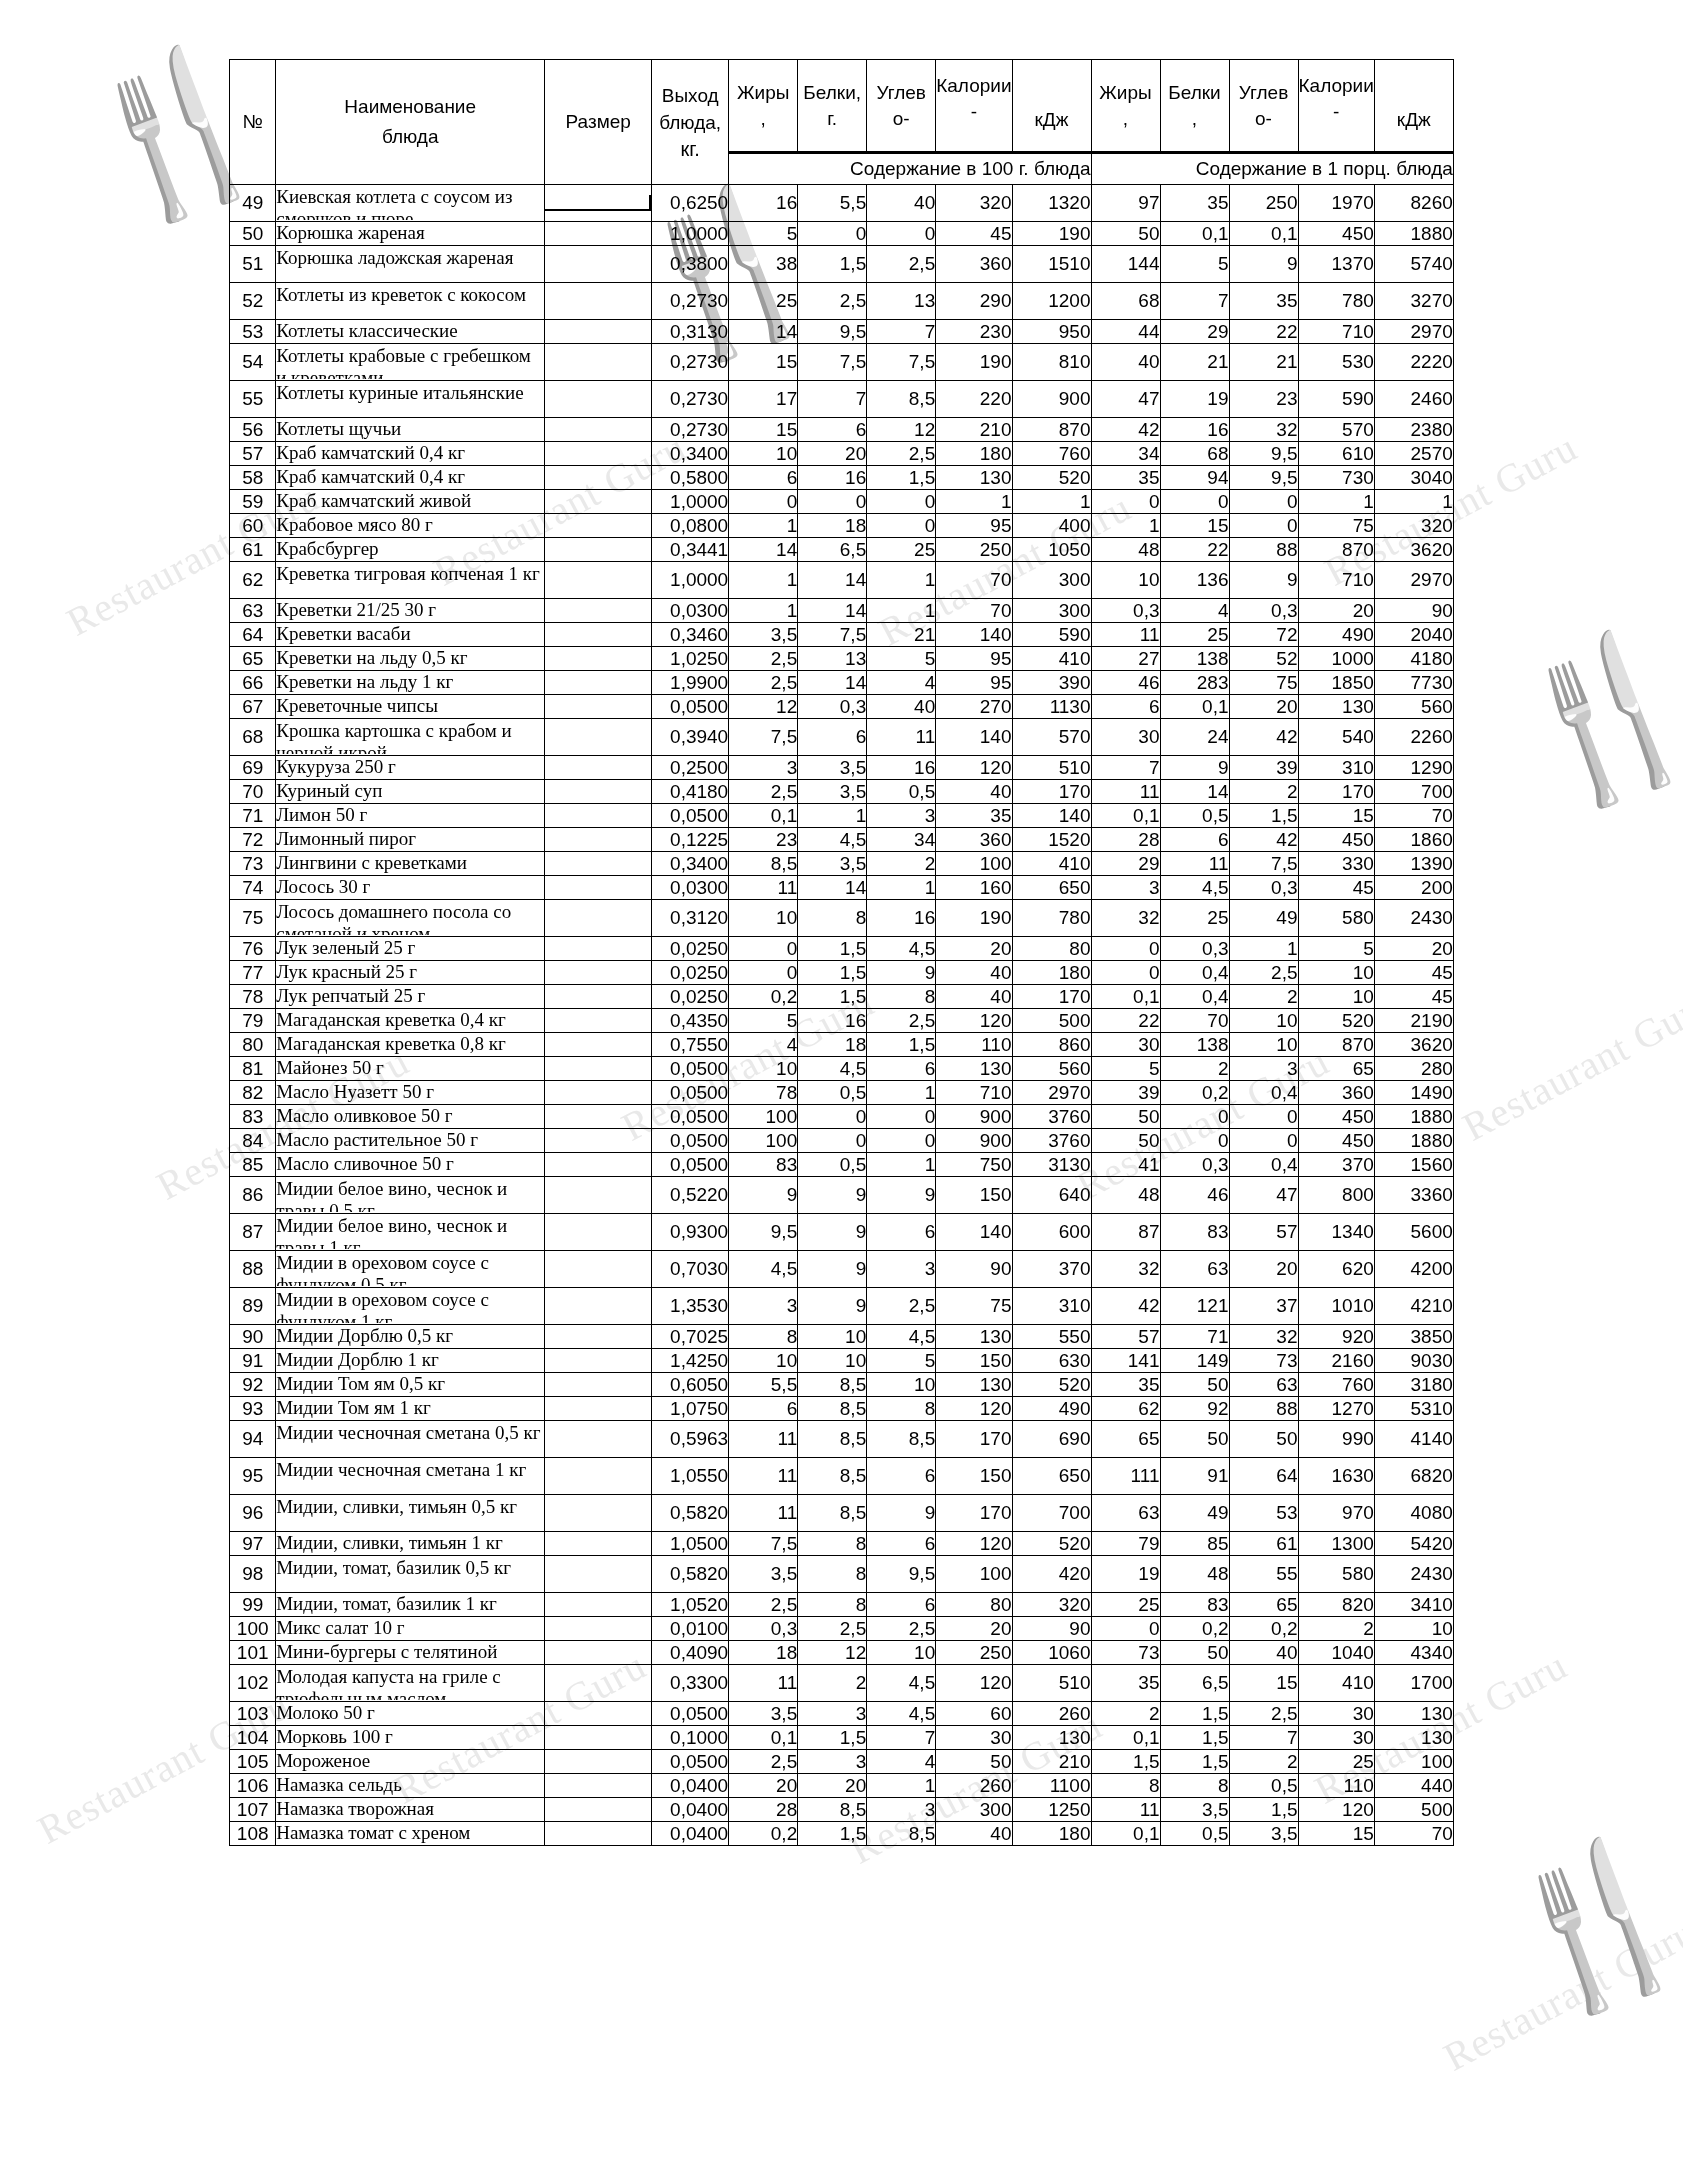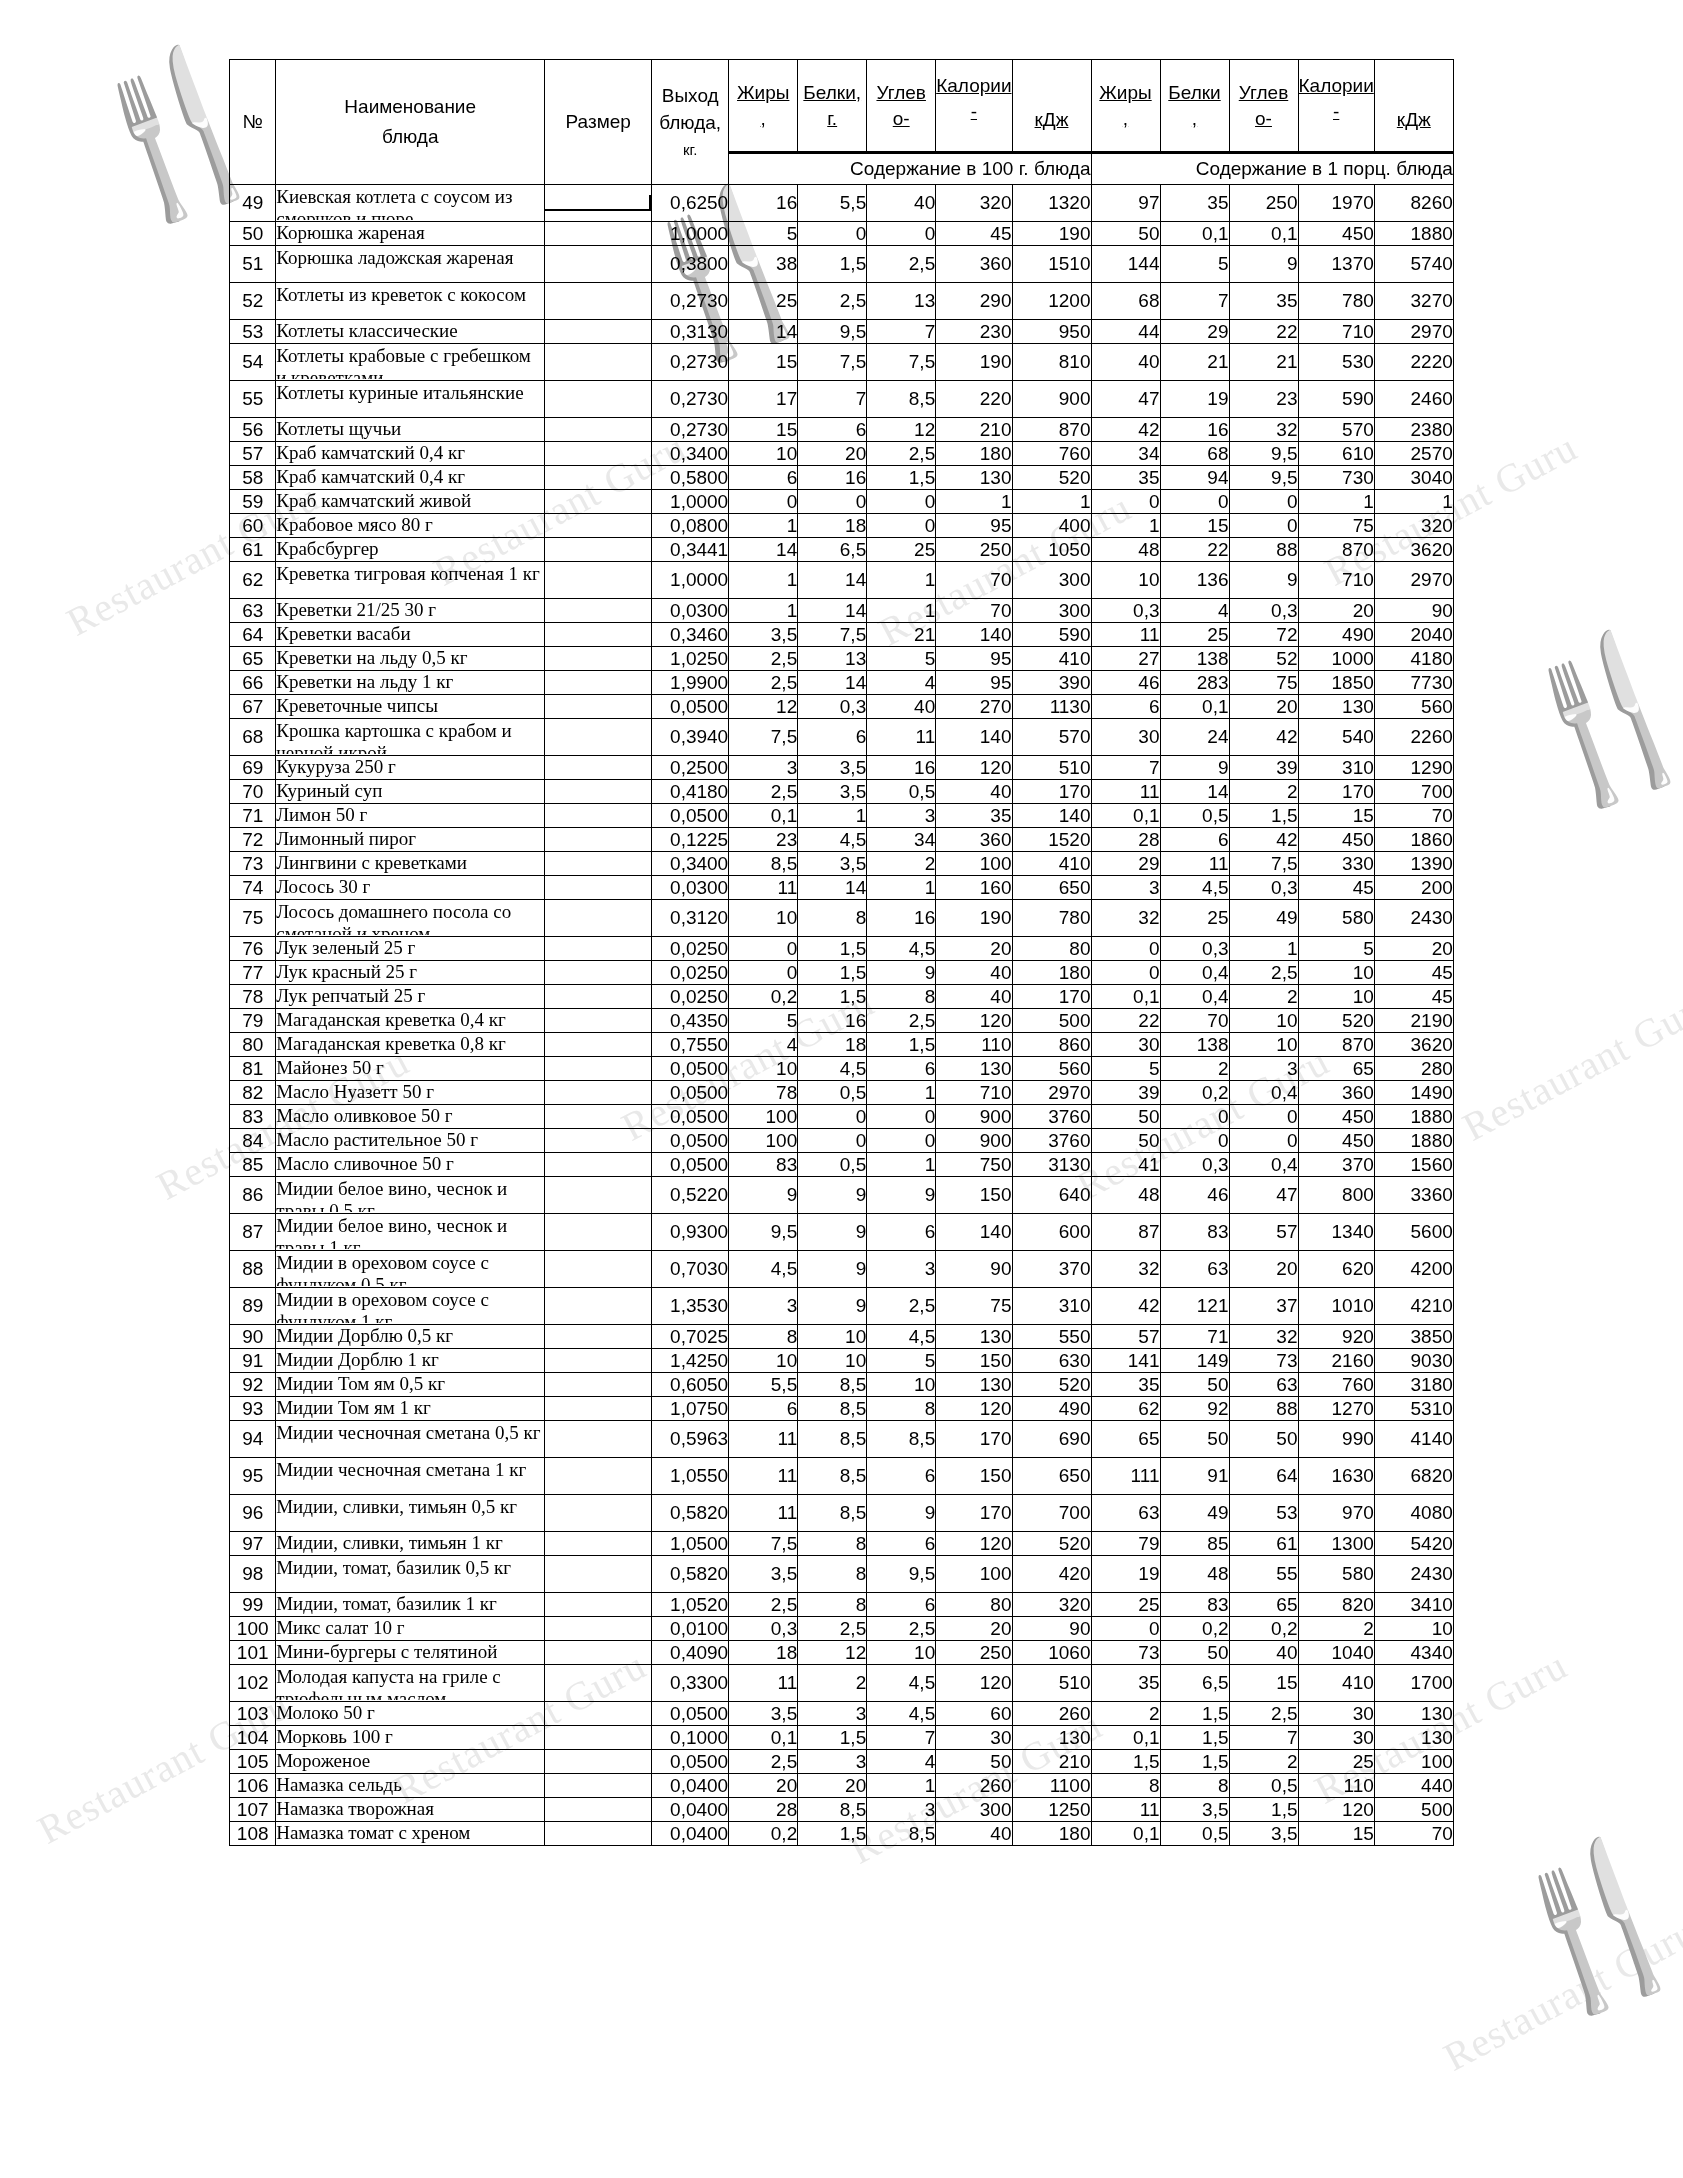--- a/index.html
+++ b/index.html
@@ -62,21 +62,20 @@
     text-align:center;
     height:91px;
     line-height:30px;
     overflow:hidden;
     padding:0 3px;
   }
   .hd-clip{
     display:block;
     max-height:61px;
     overflow:hidden;
-    text-decoration:underline;
   }
   .band{
     text-align:right;
     height:30px;
     line-height:30px;
     border-top:3px solid #000 !important;
     font-size:19px;
     white-space:nowrap;
   }
   .hdr-top td{border-bottom:none;}
@@ -157,21 +156,21 @@
       <tr class="hdr-top">
         <td class="hd" rowspan="2">№</td>
         <td class="hd" rowspan="2">
             <div style="line-height:30px">Наименование</div>
             <div style="line-height:30px">блюда</div>
           </td>
         <td class="hd" rowspan="2">Размер</td>
         <td class="hd" rowspan="2">
             <div style="line-height:27px">Выход</div>
             <div style="line-height:27px">блюда,</div>
-            <div style="line-height:27px;font-size:15px">кг.</div>
+            <div style="line-height:27px;font-size:20px">кг.</div>
           </td>
 
         <td class="hd">
             <span class="hd-clip">
               <div style="line-height: 26px;">Жиры</div>
               <div style="line-height: 26px;">,</div>
             </span>
           </td>
         <td class="hd">
             <span class="hd-clip">

